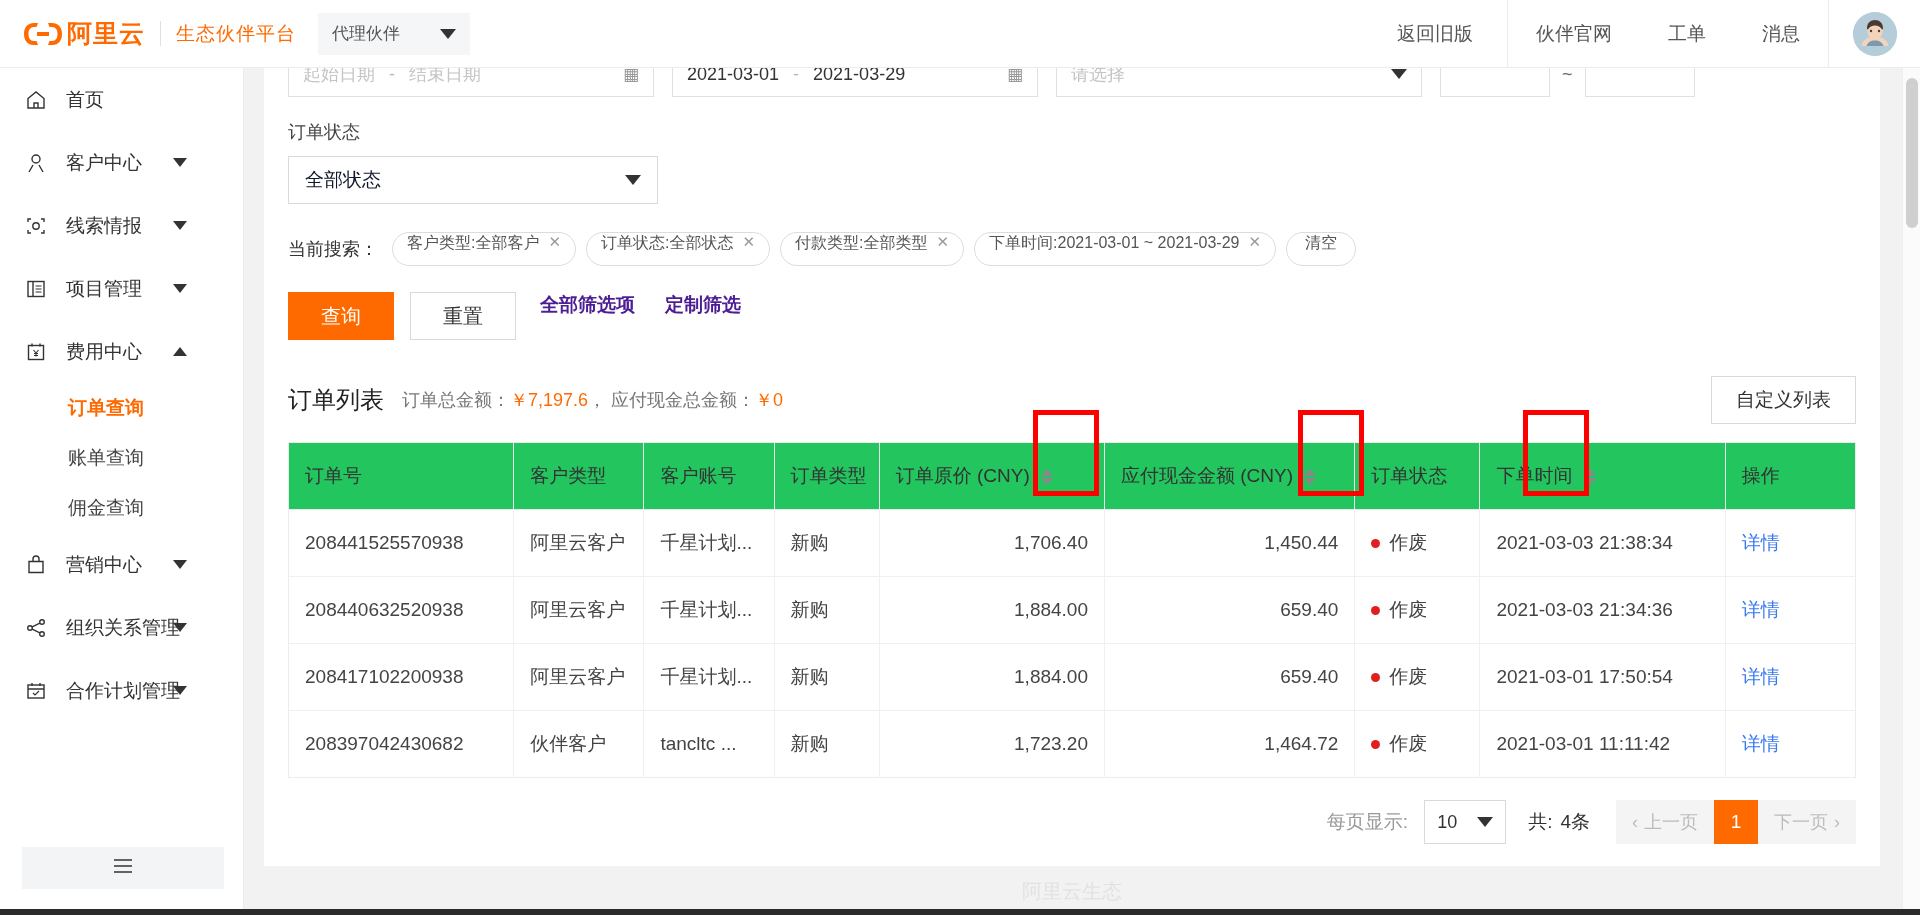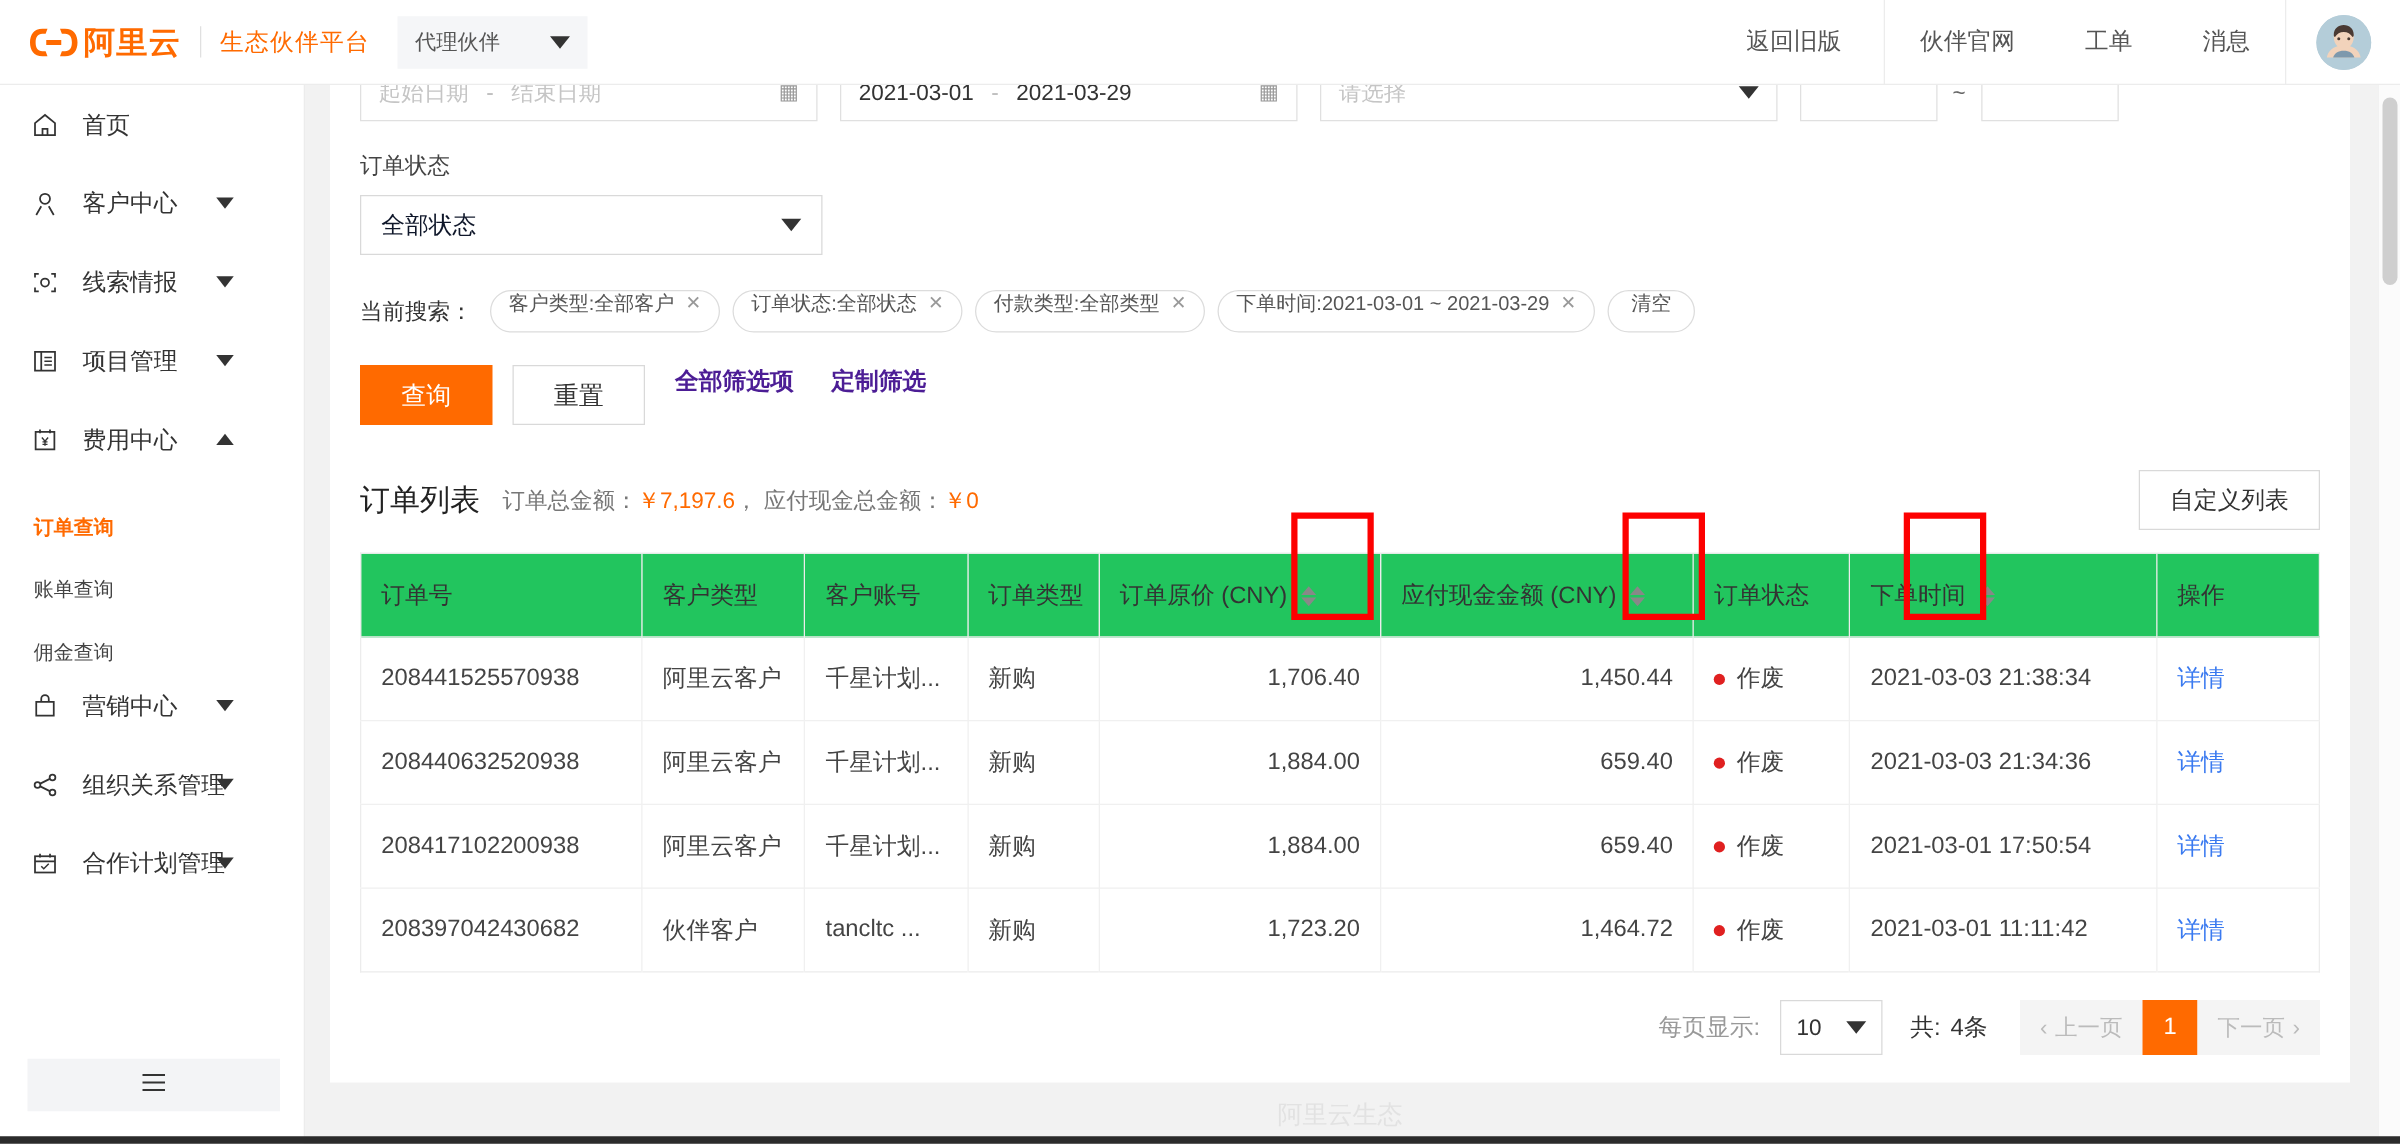--- a/index.html
+++ b/index.html
@@ -94,22 +94,22 @@
     width: 0; height: 0;
     border-left: 7px solid transparent;
     border-right: 7px solid transparent;
     border-top: 9px solid #333;
   }
   .side-item .sarrow.up {
     border-top: none;
     border-bottom: 9px solid #333;
   }
   .sub-item {
-    height: 50px; display: flex; align-items: flex-end;
-    padding-left: 27px; font-size: 16px; color: #444; cursor: pointer;
+    height: 50px; display: flex; align-items: center;
+    padding-left: 68px; font-size: 19px; color: #444; cursor: pointer;
   }
   .sub-item.active { color: #ff6a00; font-weight: 700; }
   .collapse-btn {
     position: absolute; left: 22px; bottom: 26px;
     width: 202px; height: 42px; background: #f3f4f6;
     display: flex; align-items: center; justify-content: center;
     cursor: pointer; color: #333;
   }
 
   

